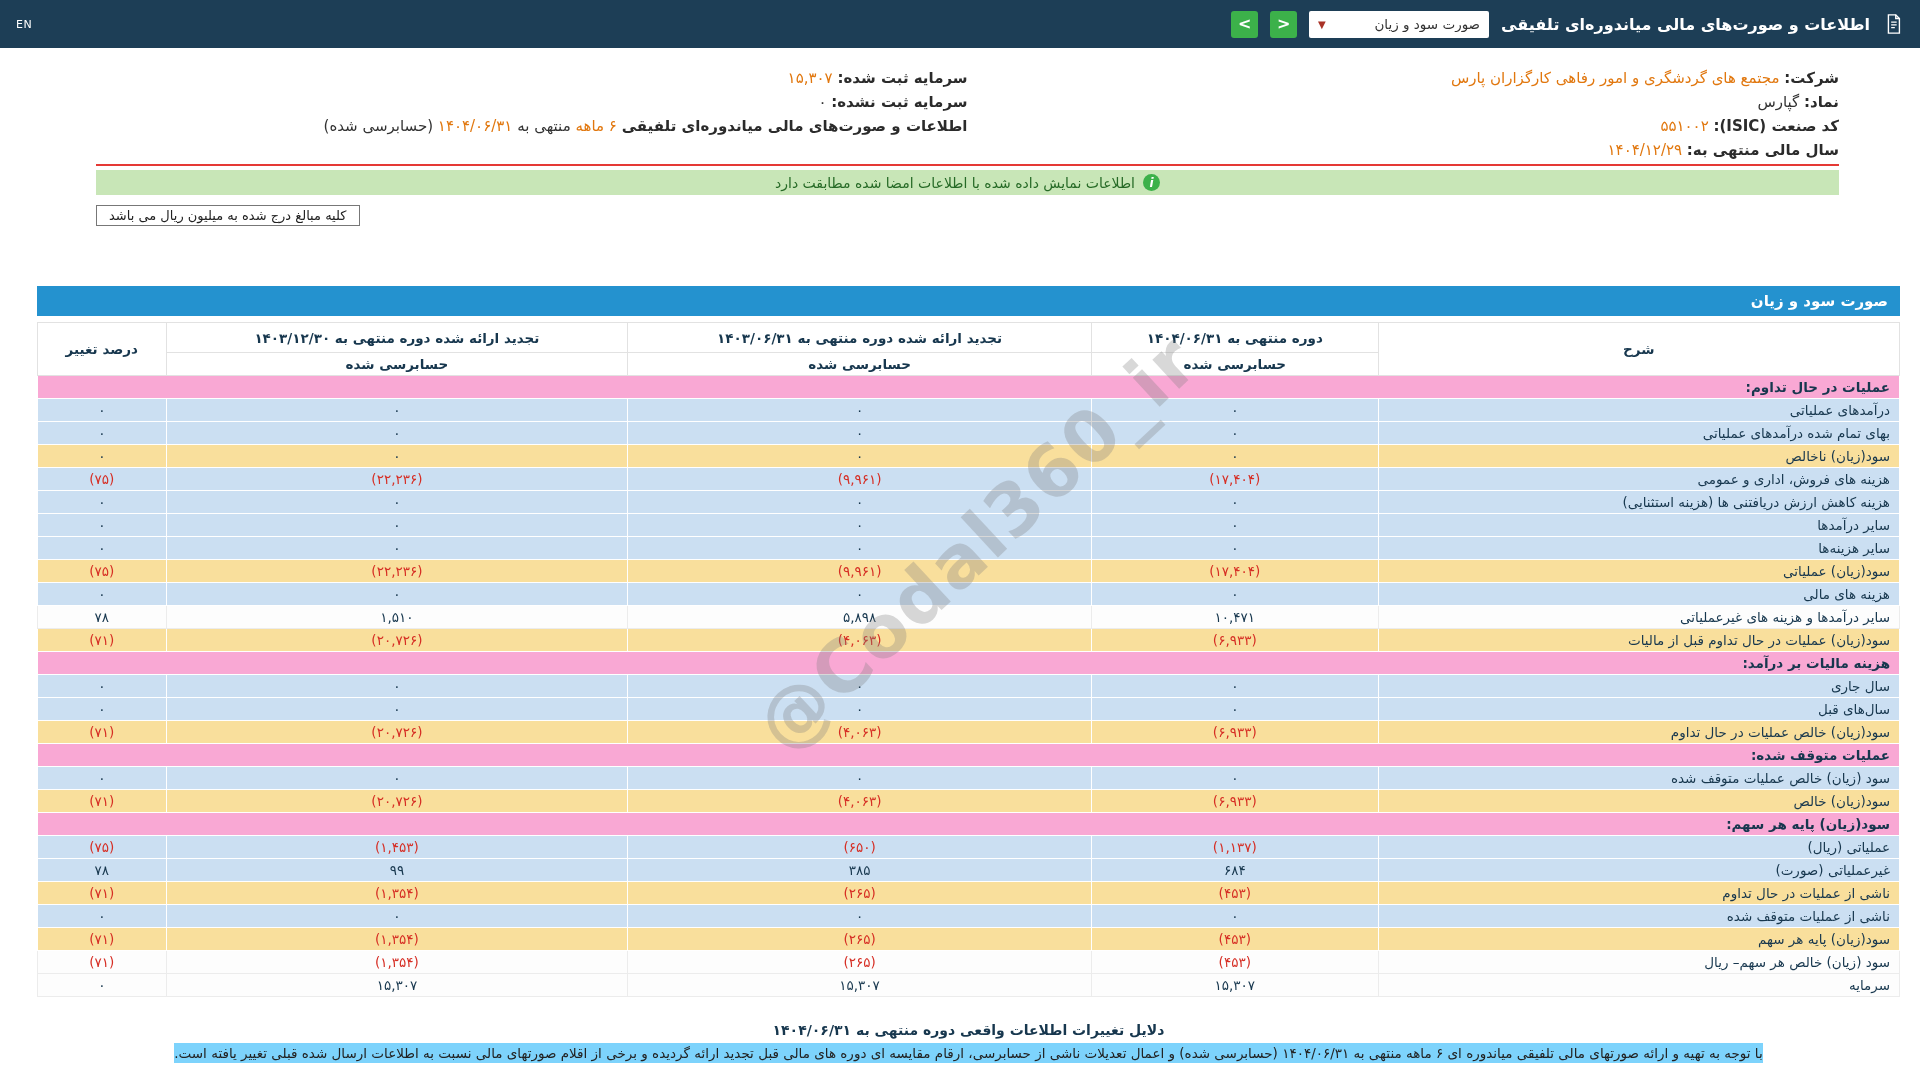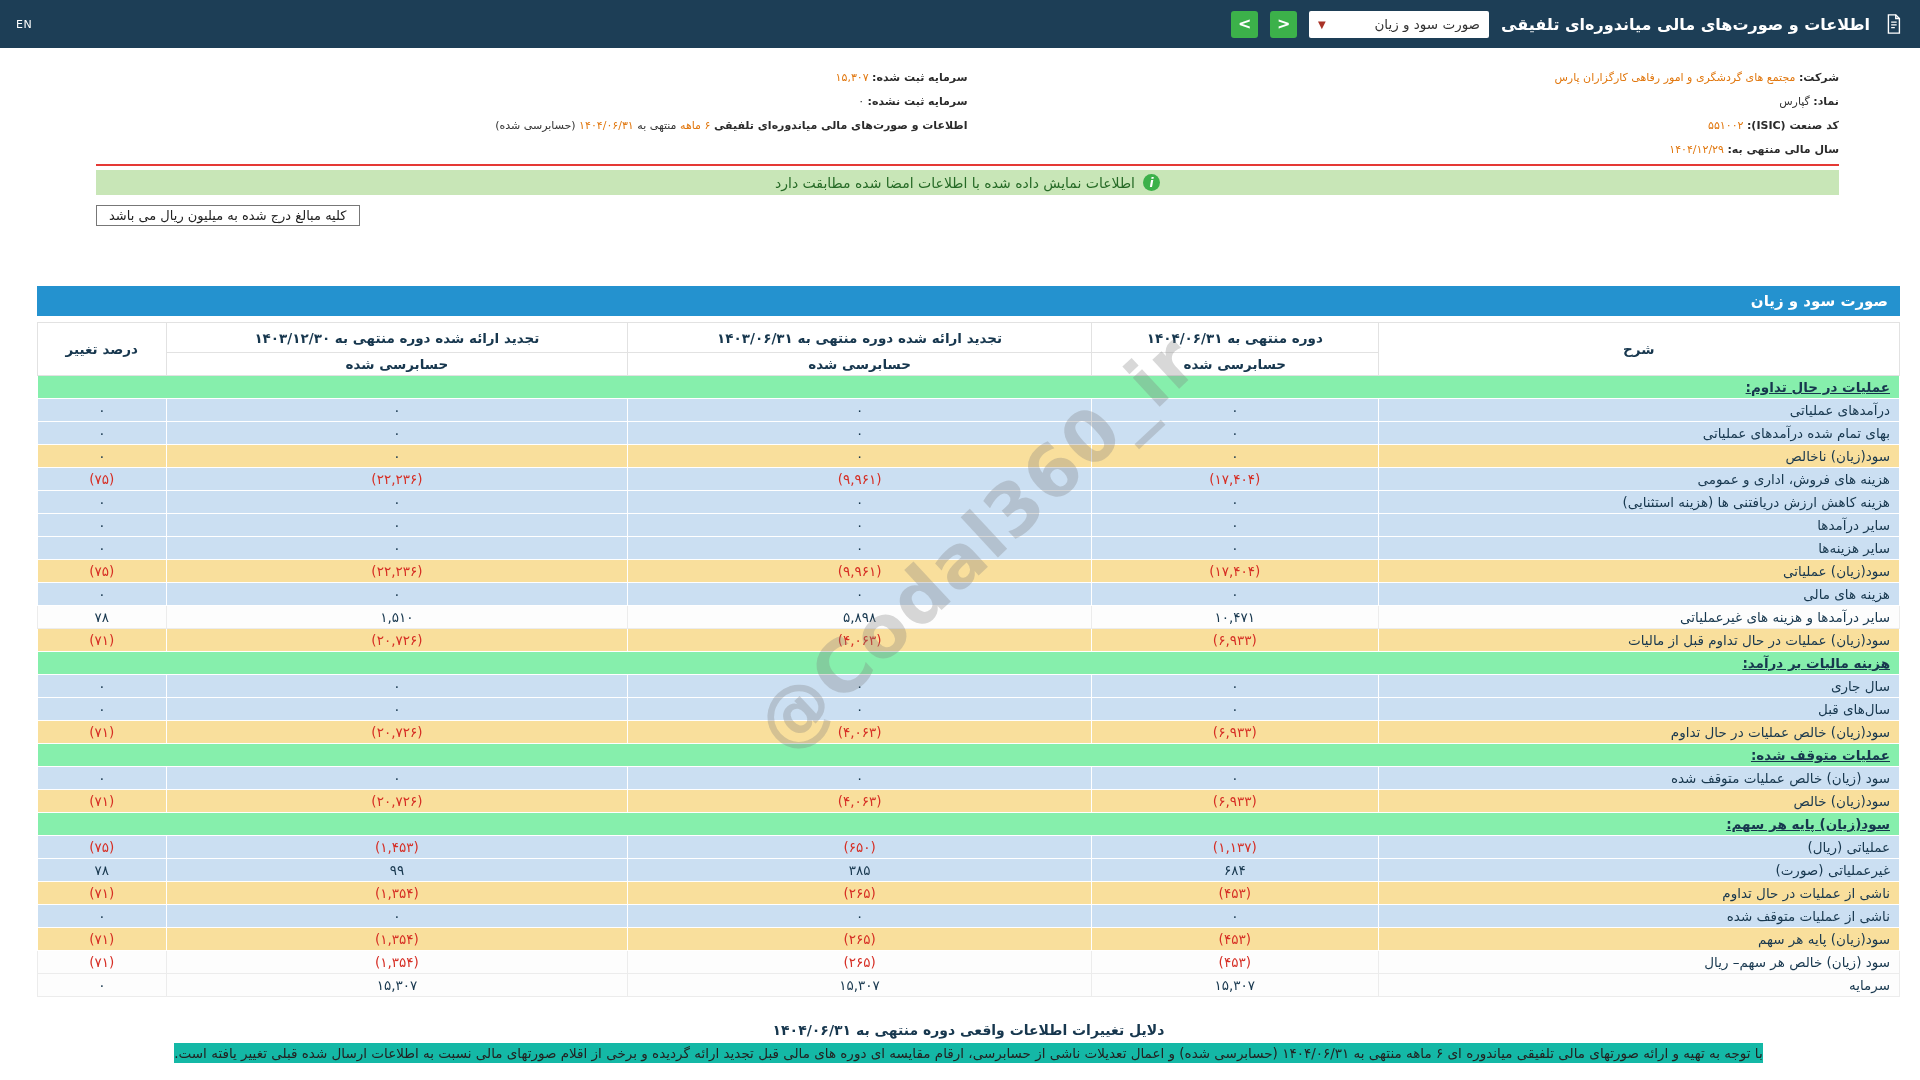--- a/index.html
+++ b/index.html
@@ -46,21 +46,21 @@
     font-family:"DejaVu Sans", sans-serif;
     display:flex; align-items:center; justify-content:center;
     cursor:pointer; line-height:1;
   }
   .topbar .spacer { flex:1; }
   .lang-link { color:#fff; font-size:11px; cursor:pointer; text-decoration:none; letter-spacing:.5px; }
 
   
   .info-wrap { margin:0 81px 0 96px; padding-top:18px; }
   .info-grid { display:grid; grid-template-columns:1fr 1fr; }
-  .info-line { height:24px; line-height:24px; font-size:11px; white-space:nowrap; }
+  .info-line { height:24px; line-height:24px; font-size:15px; white-space:nowrap; }
   .p-label { font-weight:bold; color:#2b2b2b; }
   .p-orange { color:#e1770e; }
   .p-dark { color:#333; }
   .red-divider { height:2px; background:#e53935; margin-top:2px; }
   .match-banner {
     margin-top:4px;
     height:25px;
     background:#c8e6b7;
     display:flex; align-items:center; justify-content:center; gap:8px;
     font-size:14px; color:#266a26;
@@ -113,39 +113,39 @@
     height:23px;
     padding:0 4px;
     font-size:13.5px;
   }
   .pl-table td.desc { text-align:right; padding-right:9px; }
   .pl-table td.num { text-align:center; }
   .pl-table td.neg { color:#d62e24;text-align:center; }
   tr.row-blue td { background:#cbdff2; }
   tr.row-yellow td { background:#f9df9c; }
   tr.row-white td { background:#fdfdfd; border-color:#ececec; }
-  tr.row-section td { background:#86efac; font-weight:bold; text-align:right; padding-right:9px;text-decoration:underline; }
+  tr.row-section td { background:#f9a8d4; font-weight:bold; text-align:right; padding-right:9px; }
 
   .watermark {
     position:absolute;
     left:655px; top:215px;
     font-size:72px; font-weight:bold; letter-spacing:2px;
     color:rgba(125,125,125,0.30);
     transform:rotate(-43deg);
     direction:ltr;
     pointer-events:none; user-select:none;
     white-space:nowrap;
     z-index:5;
   }
 
   
   .reasons { margin:22px 20px 0 37px;text-align:center; }
   .reasons-title { font-size:14px; font-weight:bold; color:#17374e; height:22px; line-height:22px; }
   .reasons-text { margin-top:2px; font-size:13.5px; line-height:21px; }
-  .reasons-text mark { background:#14b8a6; color:#222; padding:2px 0; }
+  .reasons-text mark { background:#7dd3fc; color:#222; padding:2px 0; }
 </style>
 </head>
 <body>
 
 <header class="topbar">
   <span class="topbar-icon">
     <svg viewBox="0 0 24 24" width="22" height="22" aria-hidden="true">
       <path d="M7 2h8l4 4v16H7z" fill="none" stroke="#fff" stroke-width="1.5"></path>
       <path d="M15 2v4h4" fill="none" stroke="#fff" stroke-width="1.5"></path>
       <path d="M10 10h6M10 13h6M10 16h4" stroke="#fff" stroke-width="1.3"></path>

